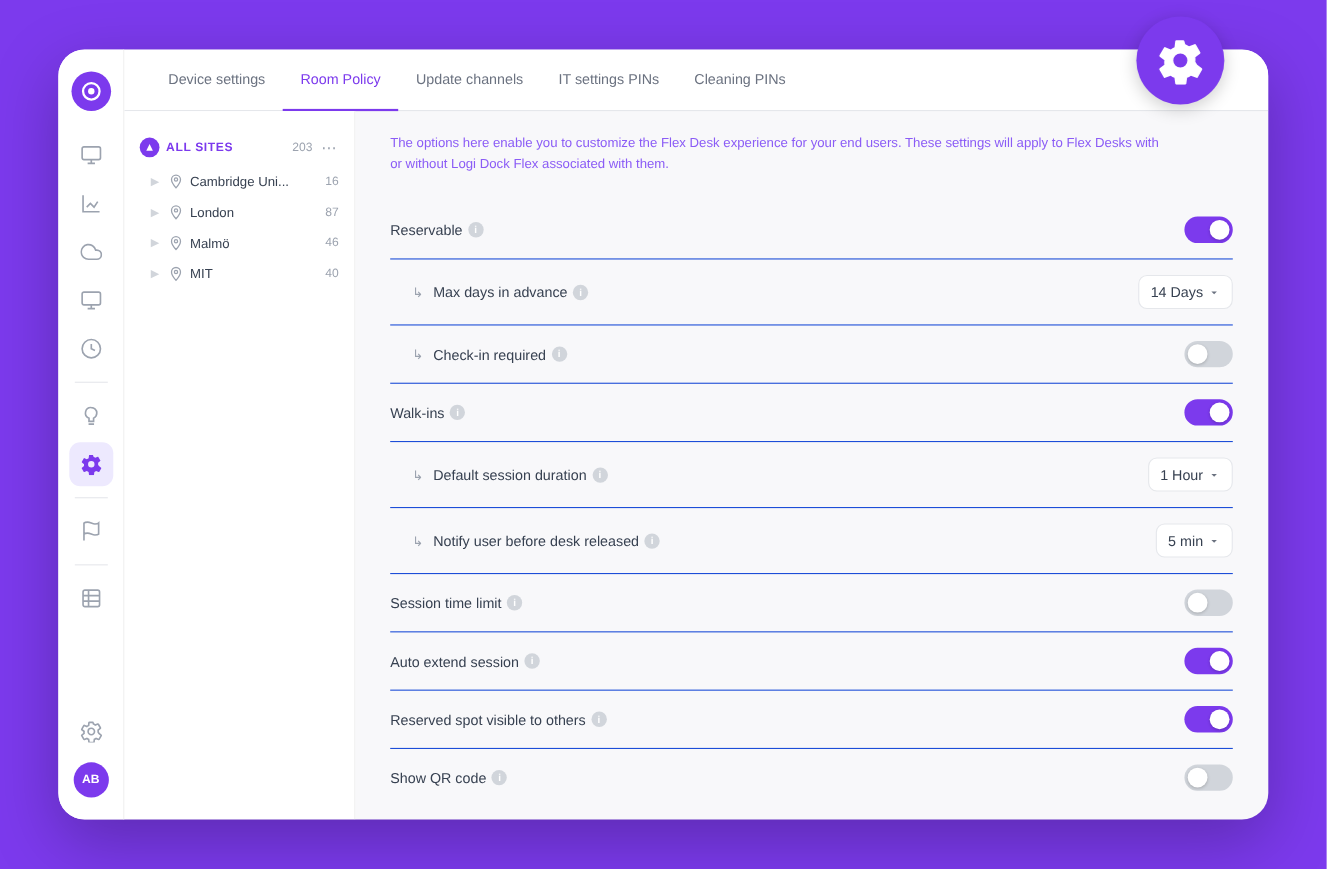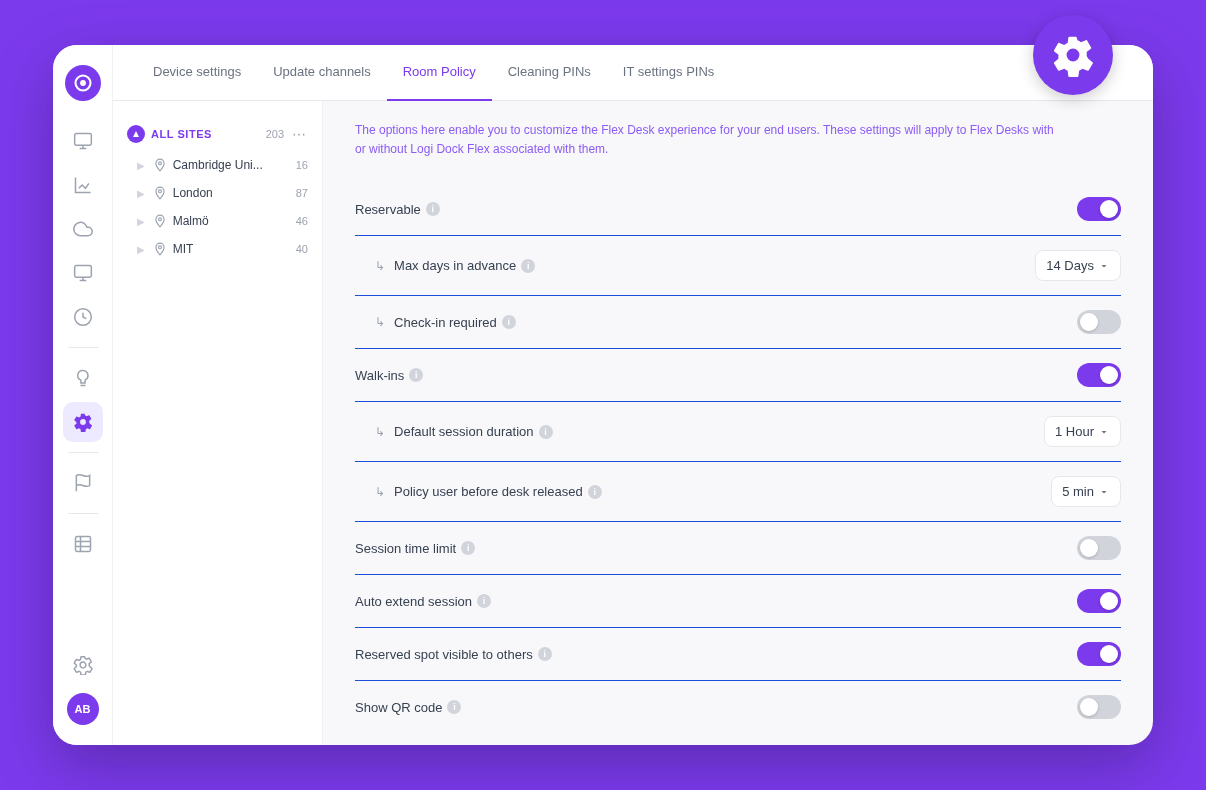--- a/index.html
+++ b/index.html
@@ -450,24 +450,24 @@
             </svg>
         </div>
         <div class="avatar">AB</div>
       </div>
     </div>
 
     <div class="content-area">
 
       <div class="tabs-bar">
         <div class="tab">Device settings</div>
+        <div class="tab active">Room Policy</div>
         <div class="tab">Update channels</div>
-        <div class="tab active">Room Policy</div>
+        <div class="tab">IT settings PINs</div>
         <div class="tab">Cleaning PINs</div>
-        <div class="tab">IT settings PINs</div>
       </div>
 
       <div class="main-body">
 
         <div class="sites-panel">
           <div class="sites-header">
             <div class="sites-header-dot">
               <svg viewBox="0 0 10 10">
                   <polygon points="5,2 8,8 2,8" fill="white"></polygon>
                 </svg>
@@ -576,21 +576,21 @@
                 <svg viewBox="0 0 24 24">
                     <path d="M7 10l5 5 5-5z"></path>
                   </svg>
               </div>
             </div>
           </div>
 
           <div class="setting-row">
             <div class="setting-label indented">
               <span class="indent-arrow">↳</span>
-              <span>Policy user before desk released</span>
+              <span>Notify user before desk released</span>
               <div class="info-icon">i</div>
             </div>
             <div class="setting-control">
               <div class="select-control">
                 <span>5 min</span>
                 <svg viewBox="0 0 24 24">
                     <path d="M7 10l5 5 5-5z"></path>
                   </svg>
               </div>
             </div>

